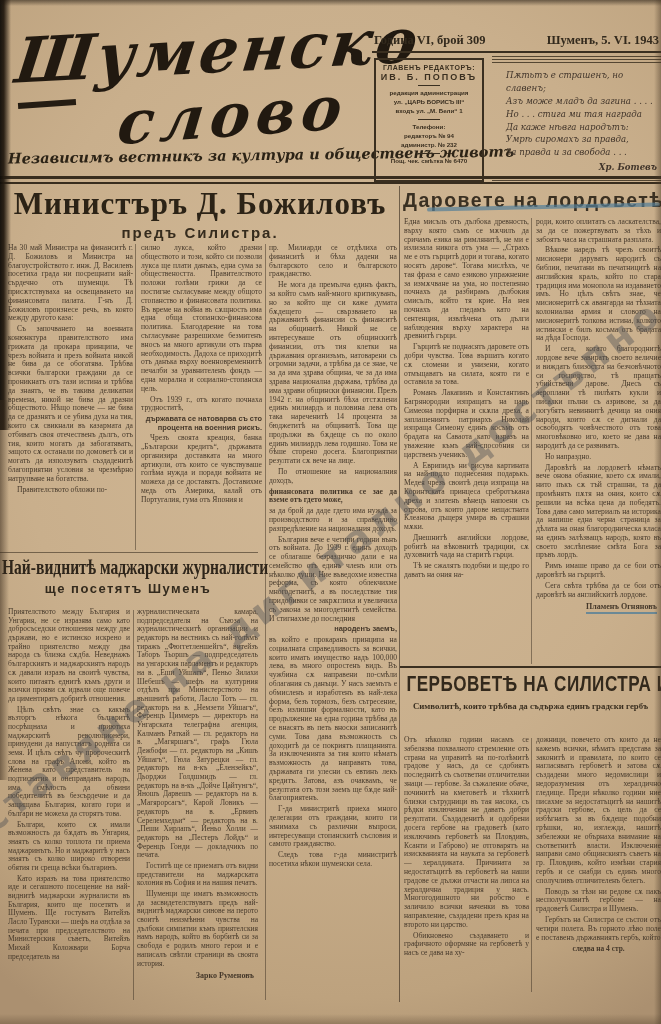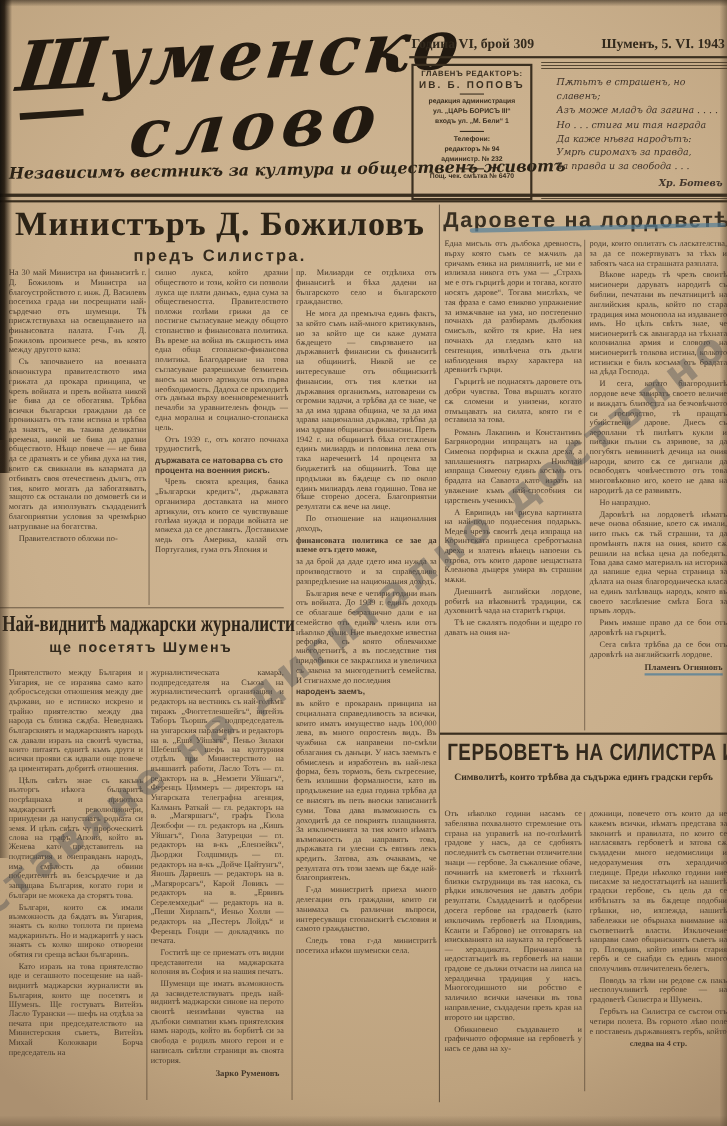--- a/index.html
+++ b/index.html
@@ -77,21 +77,21 @@
     letter-spacing:.5px;}
   .coats-subhead{position:absolute;left:402px;top:701px;width:257px;text-align:center;
     font-weight:bold;font-size:8.8px;line-height:1.35;color:#3a2f20;}
   .lords-rule{position:absolute;left:400px;top:666px;width:261px;height:2px;background:#3a2f20;}
 
   
   .col{position:absolute;font-size:7.6px;line-height:1.16;text-align:justify;
     color:#45382a;overflow:hidden;}
   .col p{margin:0 0 2px 0;text-indent:9px;}
   .col p.flush{text-indent:0;}
-  .col p.cb{text-align:left;font-weight:bold;text-indent:0;
+  .col p.cb{text-align:right;font-weight:bold;text-indent:0;
     font-family:"Liberation Sans",sans-serif;font-size:7.4px;}
   .col p.bold{font-weight:bold;text-indent:0;}
   .c-b1{left:8px;top:244px;width:125px;height:308px;}
   .c-b2{left:141px;top:244px;width:121px;height:310px;}
   .c-b3{left:269px;top:244px;width:128px;height:750px;}
   .c-l1{left:404px;top:218px;width:125px;height:447px;}
   .c-l2{left:536px;top:218px;width:125px;height:447px;}
   .c-j1{left:8px;top:608px;width:122px;height:392px;font-size:7.5px;}
   .c-j2{left:137px;top:608px;width:121px;height:392px;font-size:7.5px;}
   .c-g1{left:404px;top:736px;width:125px;height:252px;}

